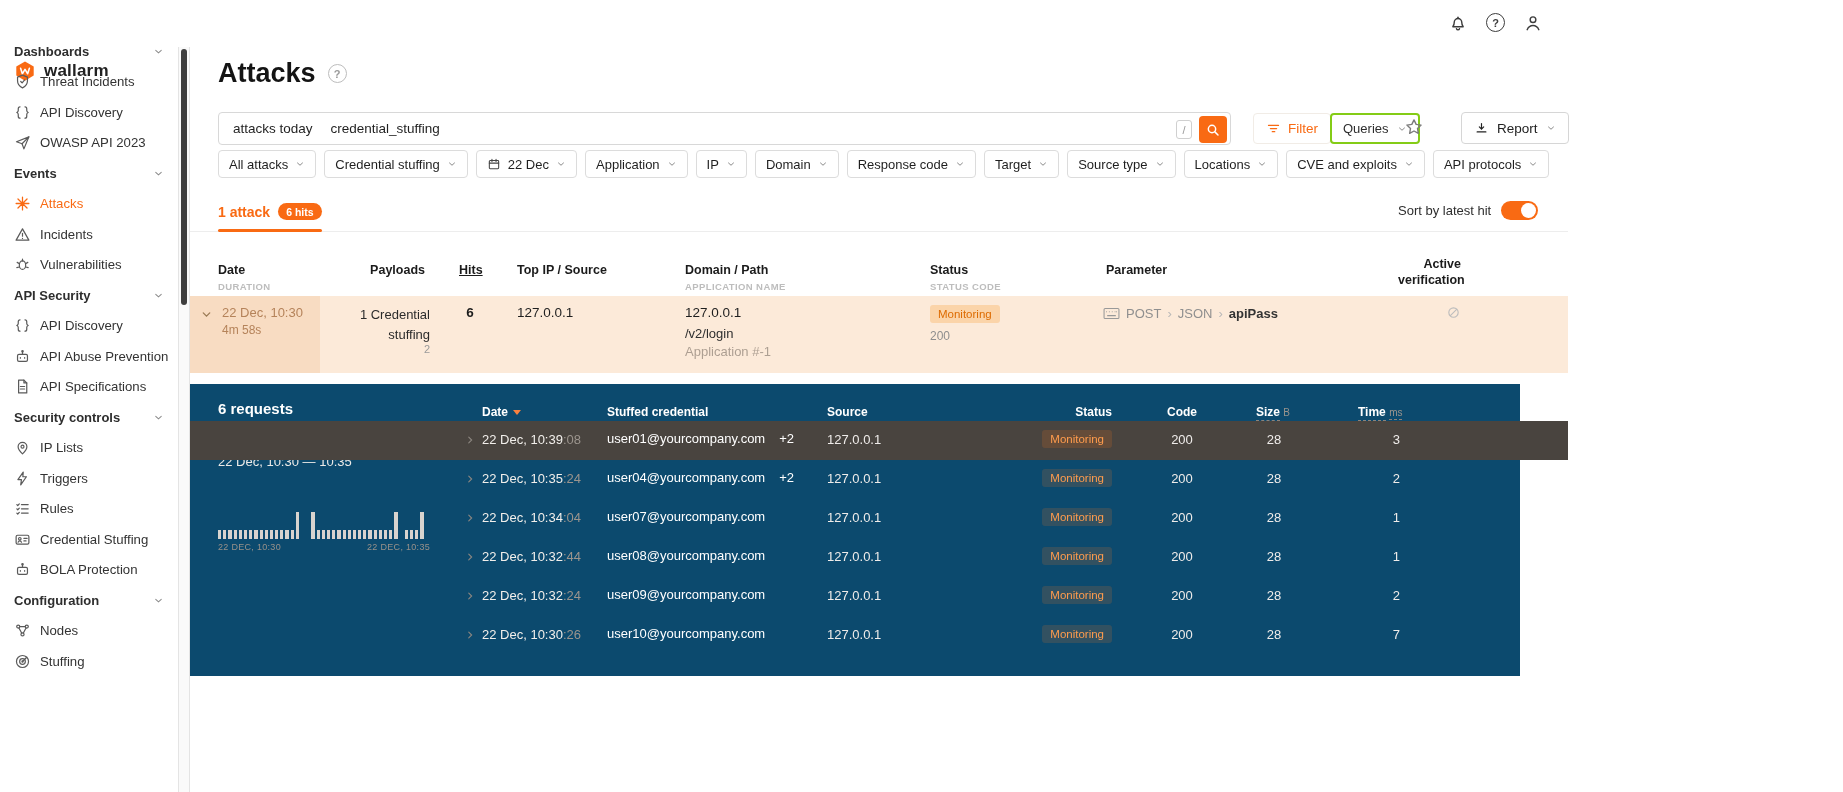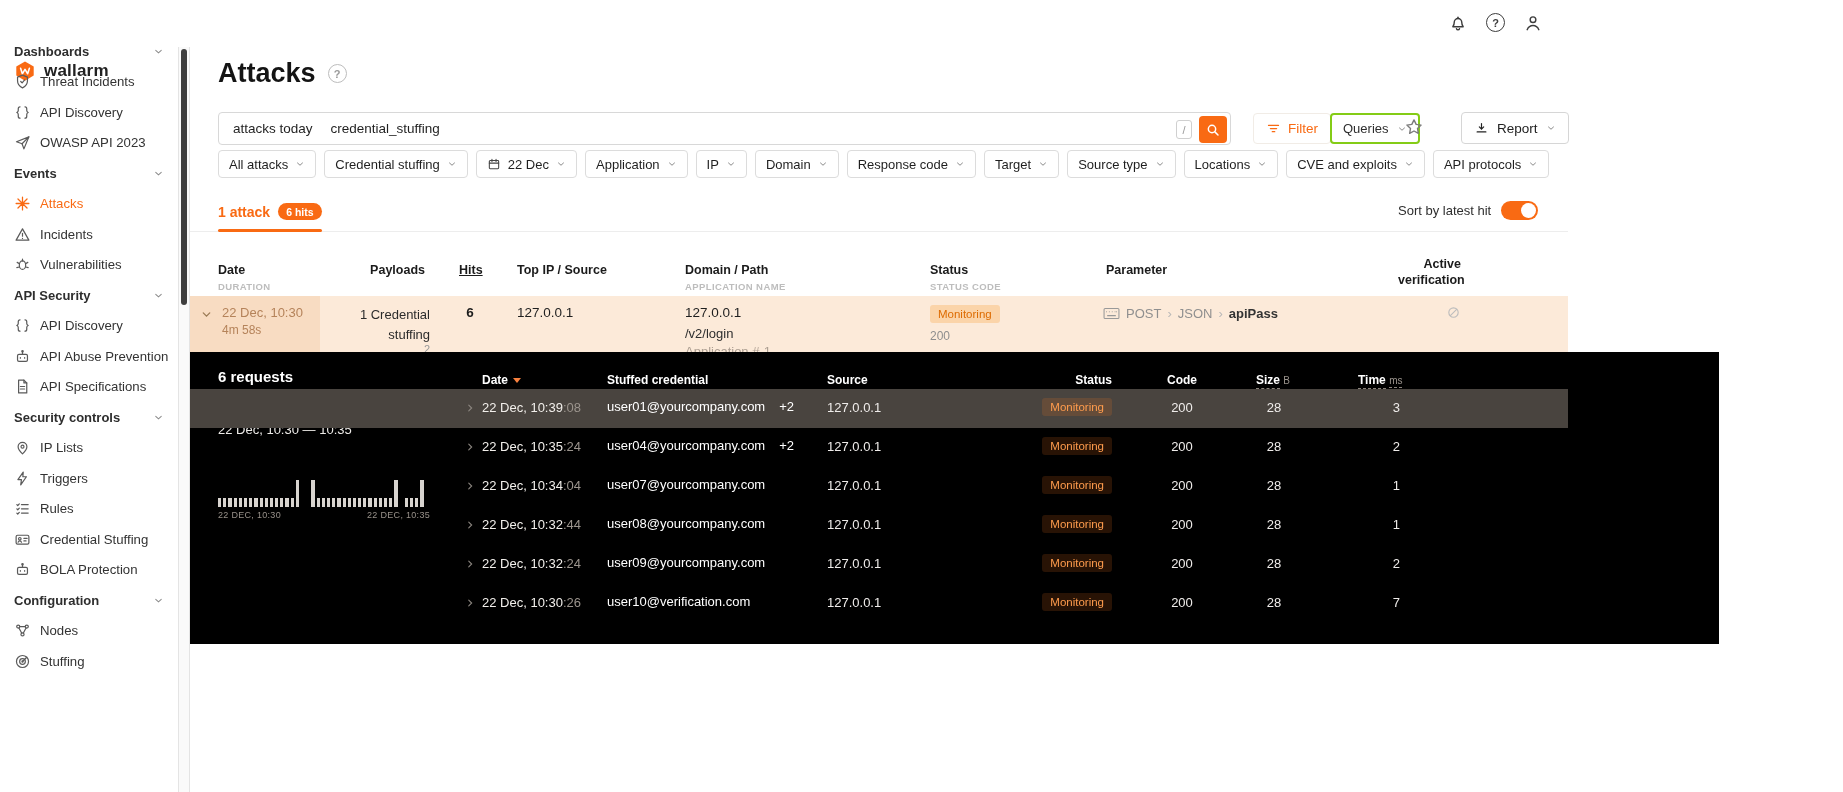--- a/index.html
+++ b/index.html
@@ -80,21 +80,21 @@
   .ar-domain{position:absolute;left:496px;top:9px;font-size:13.5px;color:#1f1f1f;}
   .ar-path{position:absolute;left:496px;top:30px;font-size:13px;color:#2e2e2e;}
   .ar-app{position:absolute;left:496px;top:48px;font-size:13px;color:#ad9f92;}
   .ar-status-badge{position:absolute;left:741px;top:9px;background:#fbd4a9;color:#dd6b00;font-size:11.5px;padding:3px 8px;border-radius:3px;}
   .ar-code{position:absolute;left:741px;top:33px;font-size:12px;color:#8e8e8e;}
   .ar-param{position:absolute;left:914px;top:10px;display:flex;align-items:center;gap:6px;font-size:13px;}
   .p-dim{color:#8f8f8f;} .p-sep{color:#b9b9b9;} .p-name{color:#333;font-weight:700;}
   .ar-noverify{position:absolute;left:1257px;top:9px;color:#bdbdbd;}
 
   
-  .detail{position:absolute;left:189px;top:352px;width:1530px;height:292px;background:#000000;}
+  .detail{position:absolute;left:189px;top:384px;width:1331px;height:292px;background:#0c4a6e;}
   .d-title{position:absolute;left:29px;top:16px;font-size:15px;font-weight:700;color:#fff;}
   .d-stamps{position:absolute;left:29px;top:45px;font-size:13px;color:#f8833b;}
   .d-range{position:absolute;left:29px;top:70px;font-size:13px;color:#eceae7;}
   .d-chart{position:absolute;left:29px;top:127px;width:212px;height:28px;display:flex;align-items:flex-end;gap:2px;}
   .d-chart .bar{width:3.2px;background:#d8d4cf;flex:none;}
   .d-chart-labels{position:absolute;left:29px;top:158px;width:212px;display:flex;justify-content:space-between;font-size:9px;color:#98918a;letter-spacing:.3px;}
 
   .rq-h{position:absolute;top:21px;font-size:12px;font-weight:700;color:#fff;}
   #rqh-date{left:293px;display:flex;align-items:center;gap:5px;cursor:pointer;}
   .sort-tri{width:0;height:0;border-left:4px solid transparent;border-right:4px solid transparent;border-top:5px solid #f9813f;}
@@ -735,21 +735,21 @@
         <span class="rr-size">28</span>
         <span class="rr-time">2</span>
       </div>
       <div class="rq-row">
         <span class="rr-chev">
             <svg width="10" height="10" viewBox="0 0 24 24" fill="none" stroke="currentColor" stroke-width="2.6" stroke-linecap="round">
               <path d="M9 5l7 7-7 7"></path>
             </svg>
           </span>
         <span class="rr-date"><span>22 Dec, 10:30</span><span class="rr-sec">:26</span></span>
-        <span class="rr-cred"><span>user10@verification.com</span></span>
+        <span class="rr-cred"><span>user10@yourcompany.com</span></span>
         <span class="rr-source">127.0.0.1</span>
         <span class="rr-status"><span>Monitoring</span></span>
         <span class="rr-code">200</span>
         <span class="rr-size">28</span>
         <span class="rr-time">7</span>
       </div>
     </div>
   </div>
 
 </div>

